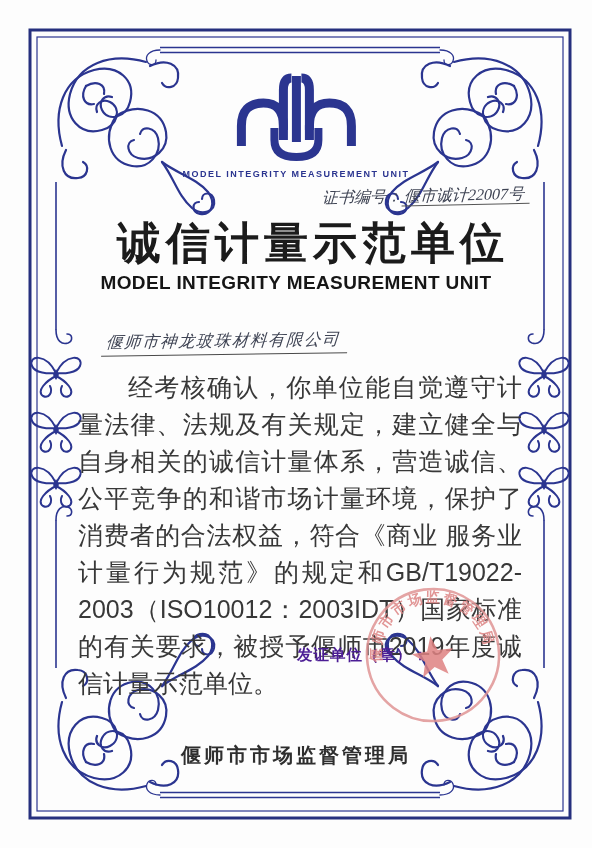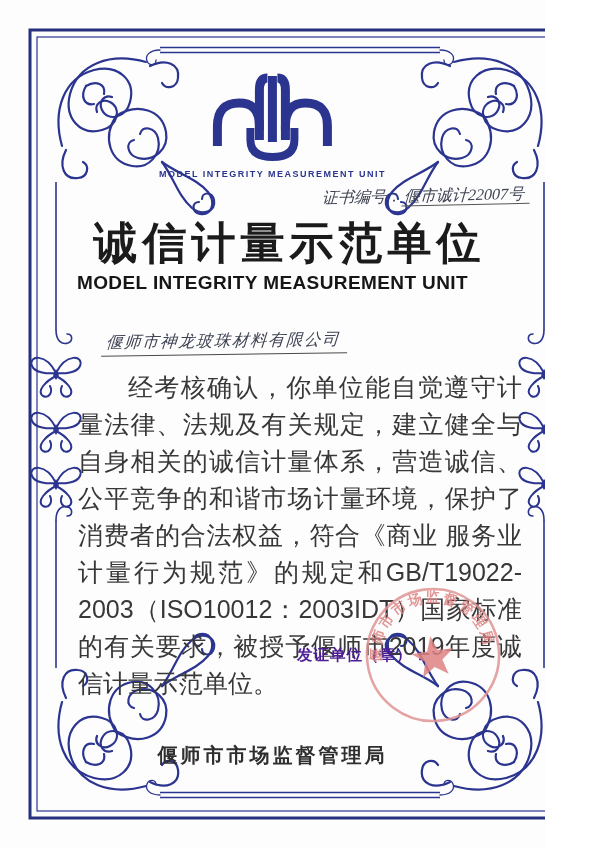--- a/index.html
+++ b/index.html
@@ -1,18 +1,18 @@
 <!DOCTYPE html>
 <html><head>
 <meta charset="utf-8">
 <style>
   html,body{margin:0;padding:0;background:#ffffff;}
   .page{
     position:relative;width:545px;height:848px;background:#fdfdfd;
-    font-family:"Liberation Sans","DejaVu Sans",sans-serif;overflow:hidden;
+    font-family:"Liberation Sans","DejaVu Sans",sans-serif;overflow:hidden;padding-left:47px;
   }
   .border-art{position:absolute;left:0;top:0;z-index:1;}
   .abs{position:absolute;z-index:2;}
 
   .logo-wrap{top:70px;left:50%;transform:translateX(-50%);text-align:center;}
   .logo-caption{
     margin-top:3px;font-size:9px;font-weight:700;color:#2b3590;
     letter-spacing:1.5px;white-space:nowrap;
   }
 

